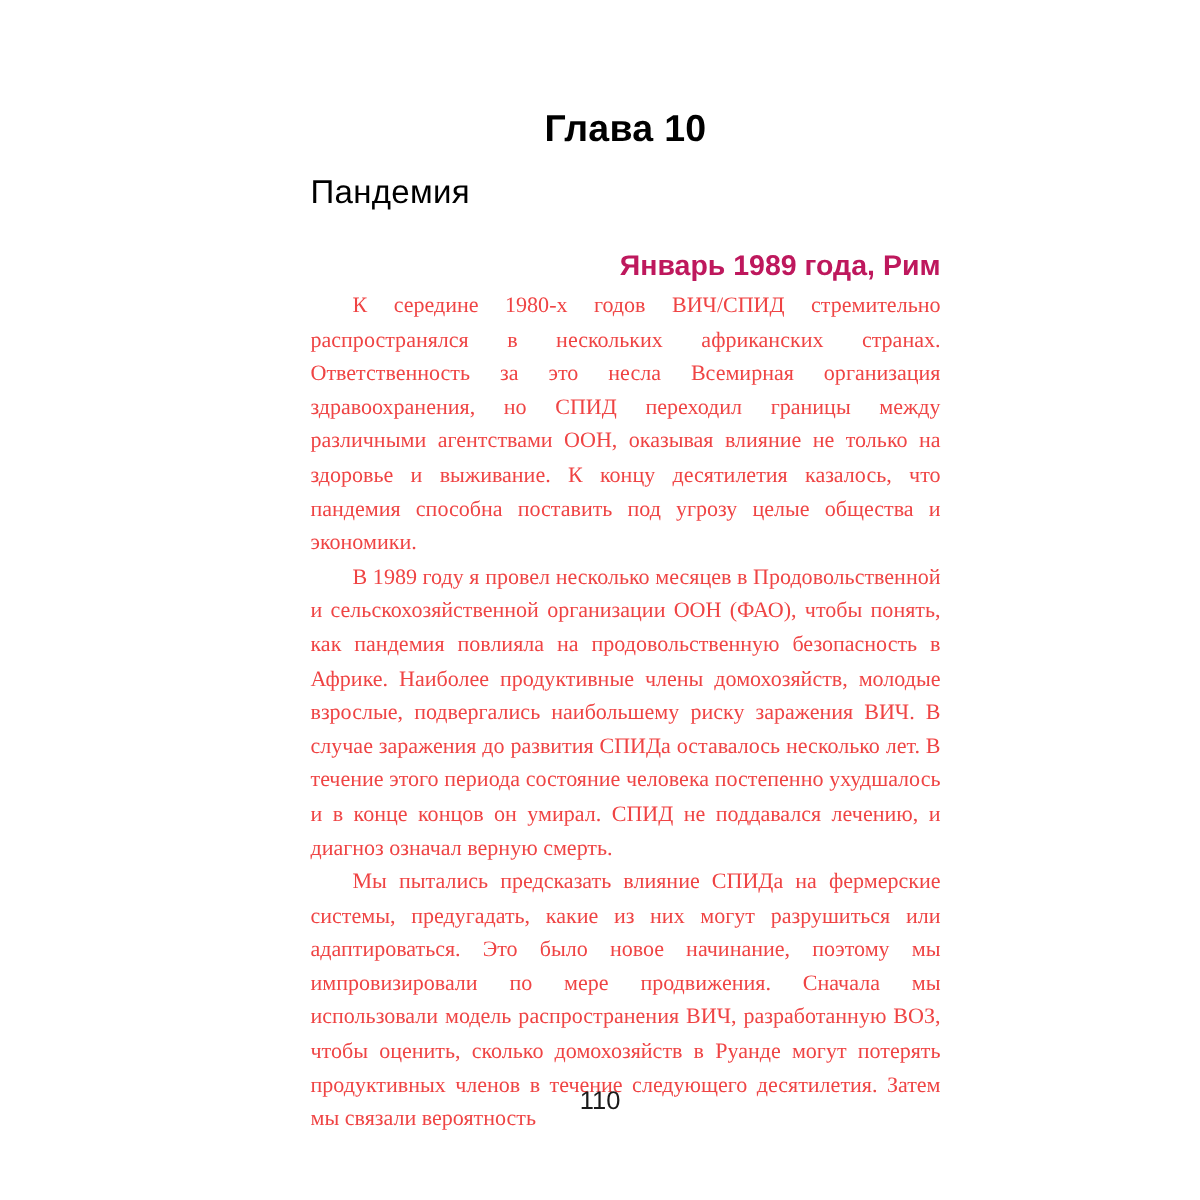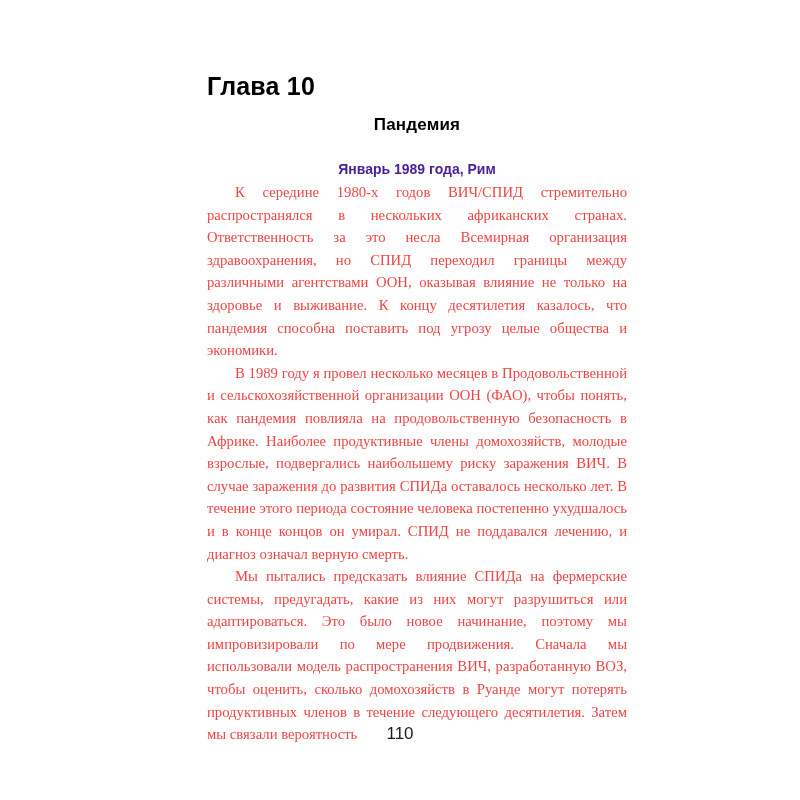--- a/index.html
+++ b/index.html
@@ -24,41 +24,40 @@
   .content {
     position: absolute;
     left: 207px;
     top: 72px;
     width: 420px;
   }
   .chapter-number {
     font-family: "Liberation Sans", sans-serif;
     font-weight: bold;
     font-size: 25px;
-    text-align: left;
+    text-align: center;
     letter-spacing: 0.2px;
     margin: 0 0 14px 0;
     color: #000000;
   }
   .chapter-title {
     font-family: "Liberation Sans", sans-serif;
-    font-weight: bold;
-    font-size: 17px;
-    text-align: center;
+    font-weight: normal;
+    font-size: 22px;
     letter-spacing: 0.2px;
     margin: 0 0 26px 0;
     color: #000000;
   }
   .dateline {
     font-family: "Liberation Sans", sans-serif;
     font-weight: bold;
-    font-size: 14px;
-    text-align: center;
+    font-size: 19px;
+    text-align: right;
     margin: 0 0 4px 0;
-    color: #4c1d95;
+    color: #be185d;
   }
   .body-text p {
     margin: 0;
     text-align: justify;
     text-justify: inter-word;
     font-size: 14.7px;
     line-height: 22.6px;
     text-indent: 28px;
     hyphens: auto;
     -webkit-hyphens: auto;

